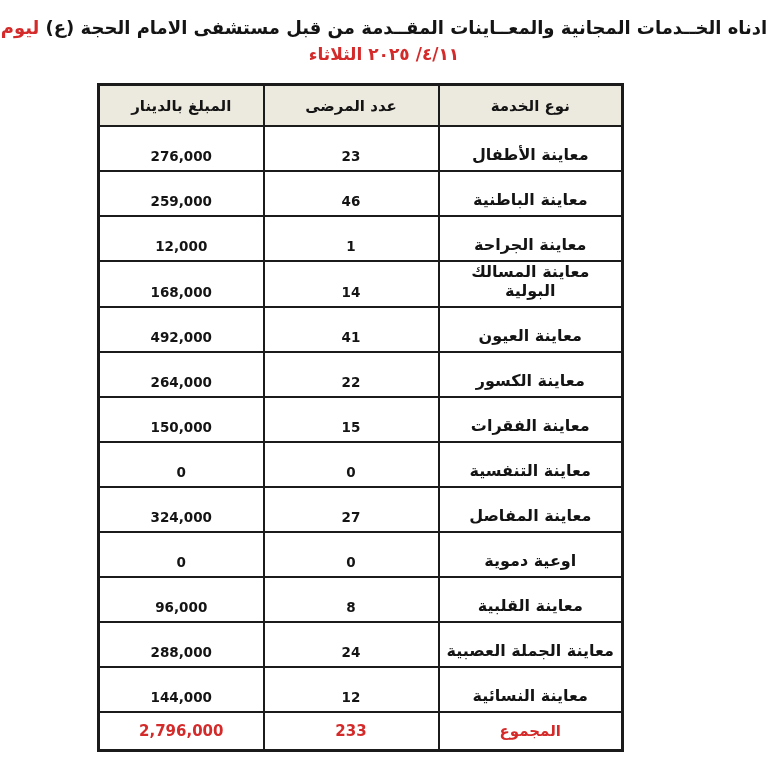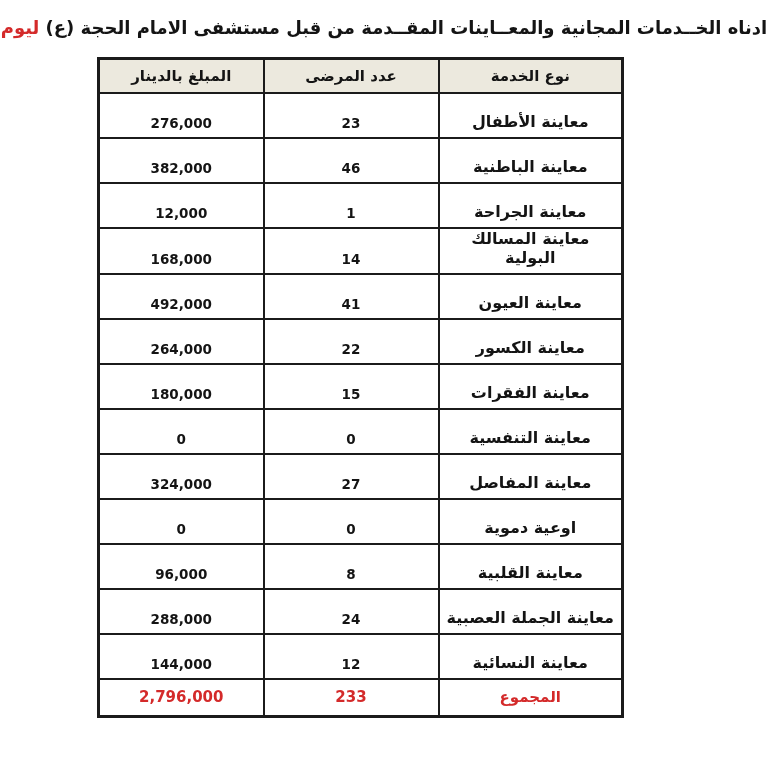--- a/index.html
+++ b/index.html
@@ -35,21 +35,21 @@
   table.services th,
   table.services td{
     border:2px solid var(--border);
     text-align:center;
     font-weight:bold;
     box-sizing:border-box;
     overflow:hidden;
   }
   table.services th{
     background:var(--header-bg);
-    height:34px;
+    height:42px;
     vertical-align:middle;
     font-size:15px;
   }
   col.col-service{width:184px;}
   col.col-count{width:175px;}
   col.col-amount{width:165px;}
   tbody td{
     height:45px;
     vertical-align:bottom;
     padding:0 6px 6px 6px;
@@ -64,20 +64,21 @@
     padding:0 6px;
   }
 </style>
 </head>
 <body>
 
 <div class="page">
 
   <div class="title-block">
     <div class="title-line" dir="rtl"><span>ادناه الخــدمات المجانية والمعــاينات المقــدمة من قبل مستشفى الامام الحجة (ع) </span><span class="t-red">ليوم</span></div>
+    <div class="date-line" dir="ltr">٤/١١/ ٢٠٢٥ الثلاثاء</div>
   </div>
 
   <table class="services" dir="rtl">
     <colgroup>
       <col class="col-service">
       <col class="col-count">
       <col class="col-amount">
     </colgroup>
     <thead>
       <tr>
@@ -88,21 +89,21 @@
     </thead>
     <tbody>
         <tr>
           <td>معاينة الأطفال</td>
           <td dir="ltr" class="num">23</td>
           <td dir="ltr" class="num">276,000</td>
         </tr>
         <tr>
           <td>معاينة الباطنية</td>
           <td dir="ltr" class="num">46</td>
-          <td dir="ltr" class="num">382,000</td>
+          <td dir="ltr" class="num">259,000</td>
         </tr>
         <tr>
           <td>معاينة الجراحة</td>
           <td dir="ltr" class="num">1</td>
           <td dir="ltr" class="num">12,000</td>
         </tr>
         <tr>
           <td>معاينة المسالك البولية</td>
           <td dir="ltr" class="num">14</td>
           <td dir="ltr" class="num">168,000</td>
@@ -113,21 +114,21 @@
           <td dir="ltr" class="num">492,000</td>
         </tr>
         <tr>
           <td>معاينة الكسور</td>
           <td dir="ltr" class="num">22</td>
           <td dir="ltr" class="num">264,000</td>
         </tr>
         <tr>
           <td>معاينة الفقرات</td>
           <td dir="ltr" class="num">15</td>
-          <td dir="ltr" class="num">180,000</td>
+          <td dir="ltr" class="num">150,000</td>
         </tr>
         <tr>
           <td>معاينة التنفسية</td>
           <td dir="ltr" class="num">0</td>
           <td dir="ltr" class="num">0</td>
         </tr>
         <tr>
           <td>معاينة المفاصل</td>
           <td dir="ltr" class="num">27</td>
           <td dir="ltr" class="num">324,000</td>

